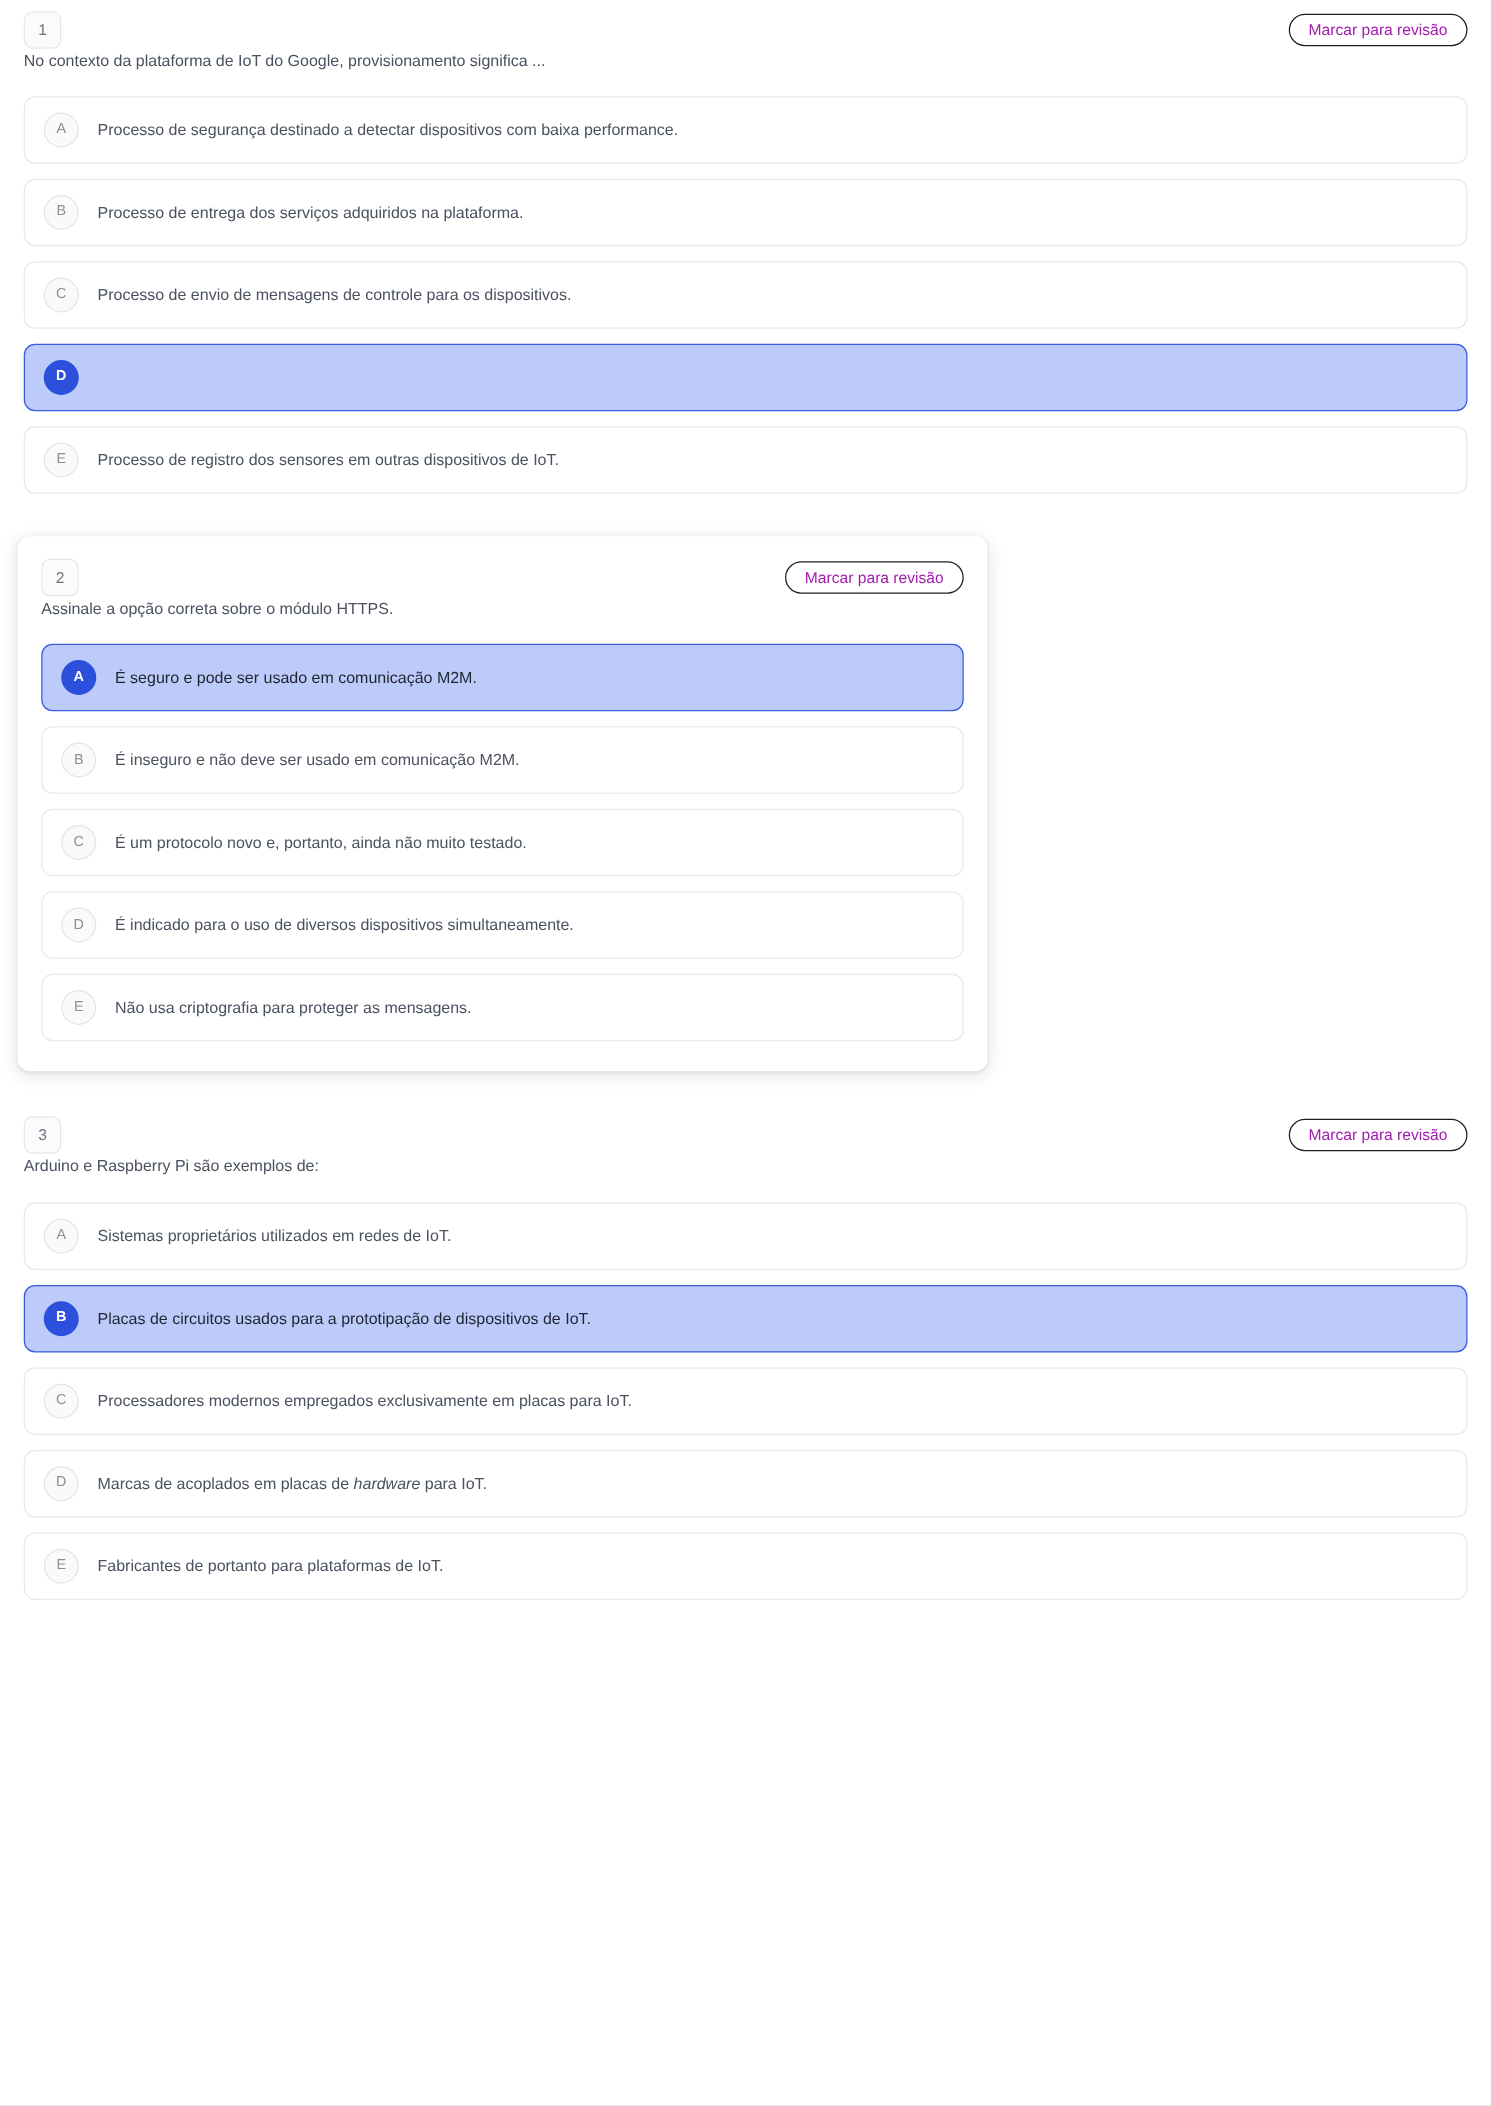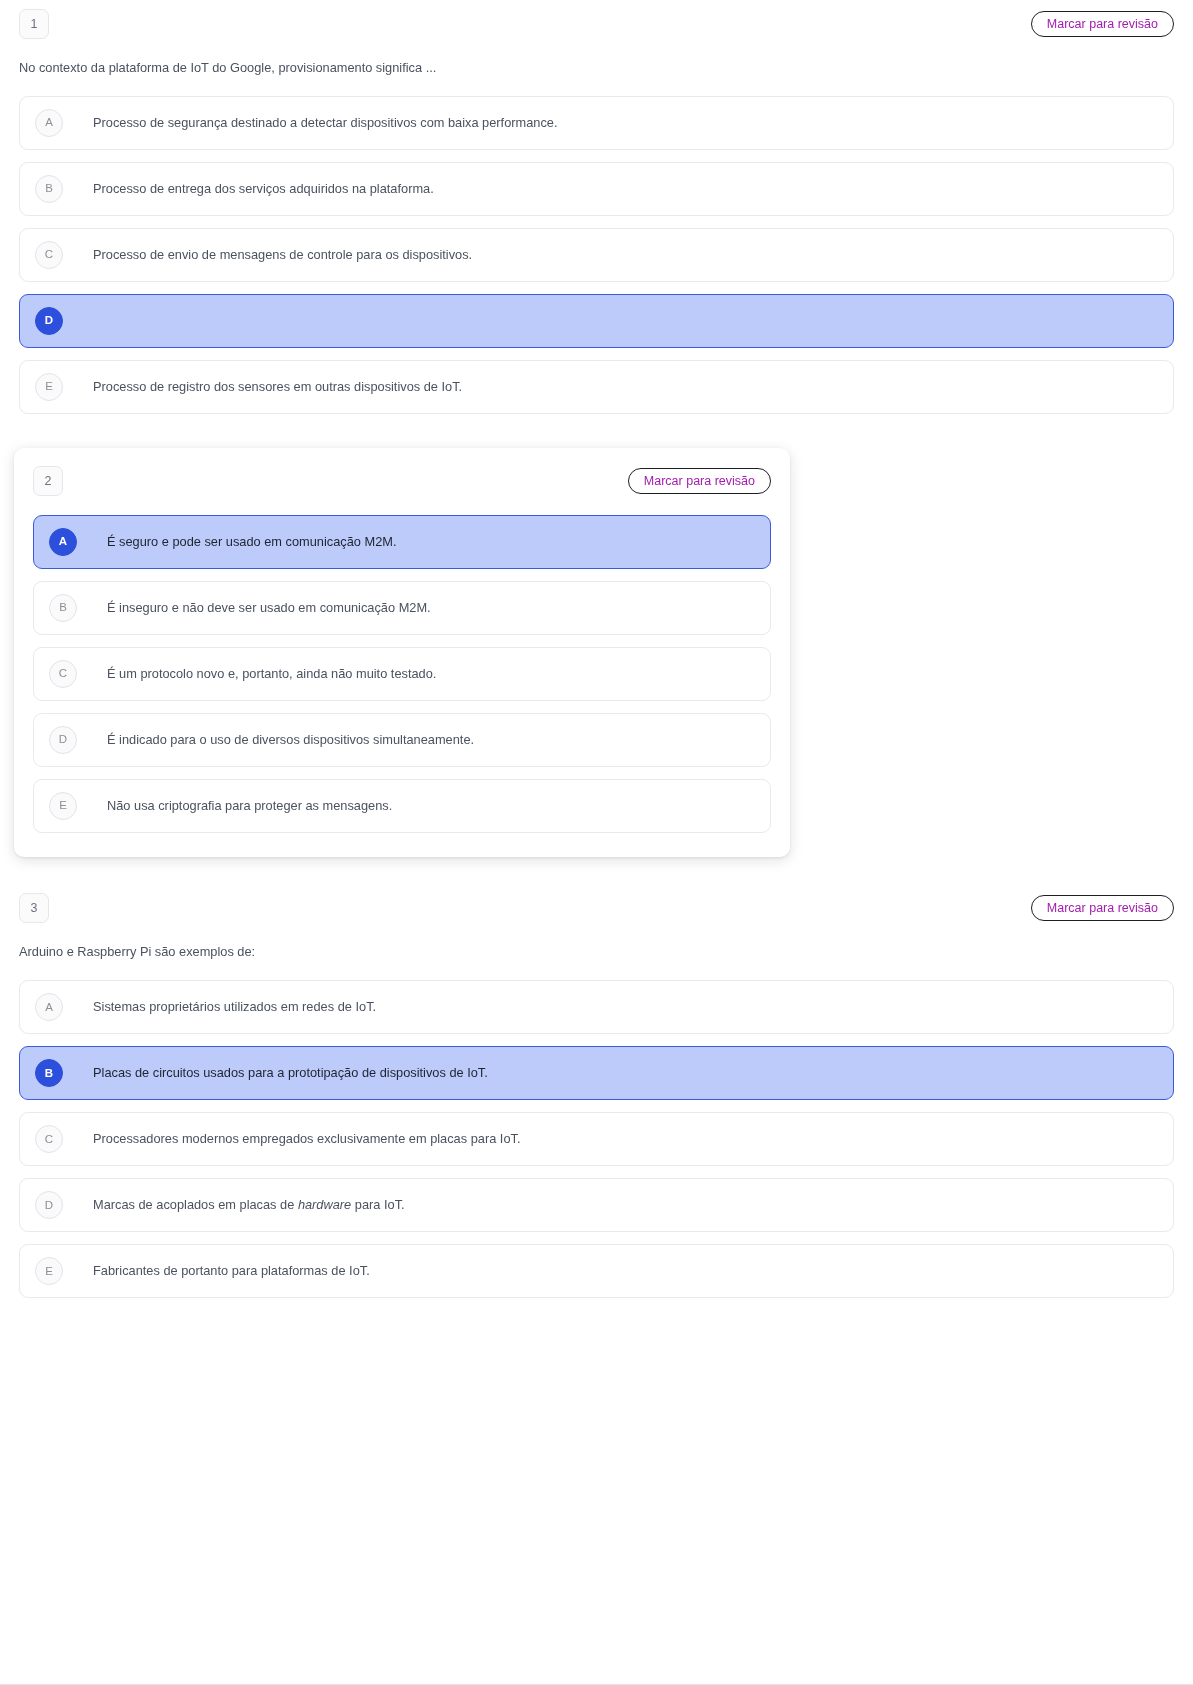--- a/index.html
+++ b/index.html
@@ -79,21 +79,20 @@
     background: #ffffff;
     color: #a21caf;
     font-size: 12.5px;
     line-height: 1;
     cursor: pointer;
     white-space: nowrap;
   }
 
   
   .q-statement {
-    margin-top: 19px;
     color: #4a5260;
     font-size: 12.8px;
     line-height: 1.5;
   }
 
   
   .options {
     margin-top: 19px;
   }
   .option {
@@ -130,21 +129,21 @@
     line-height: 1;
   }
   .option.selected .opt-badge {
     background: #2c50db;
     border-color: #2c50db;
     color: #ffffff;
     font-weight: 600;
   }
 
   .opt-text {
-    margin-left: 30px;
+    margin-left: 15px;
     color: #4a5260;
     font-size: 12.8px;
     line-height: 1.4;
   }
   .option.selected .opt-text {
     color: #1f2430;
   }
   .opt-text i { }
 
   
@@ -185,20 +184,21 @@
     </div>
   </div>
 
   <div class="gap-after-q1"></div>
 
   <div class="question q-card" style="width:776px; margin-left:14px;">
     <div class="q-header">
       <div class="q-number">2</div>
       <div class="mark-review-btn">Marcar para revisão</div>
     </div>
+    <div class="q-statement">Assinale a opção correta sobre o módulo HTTPS.</div>
     <div class="options">
       <div class="option selected">
         <span class="opt-badge">A</span>
         <span class="opt-text">É seguro e pode ser usado em comunicação M2M.</span>
       </div>
       <div class="option">
         <span class="opt-badge">B</span>
         <span class="opt-text">É inseguro e não deve ser usado em comunicação M2M.</span>
       </div>
       <div class="option">

